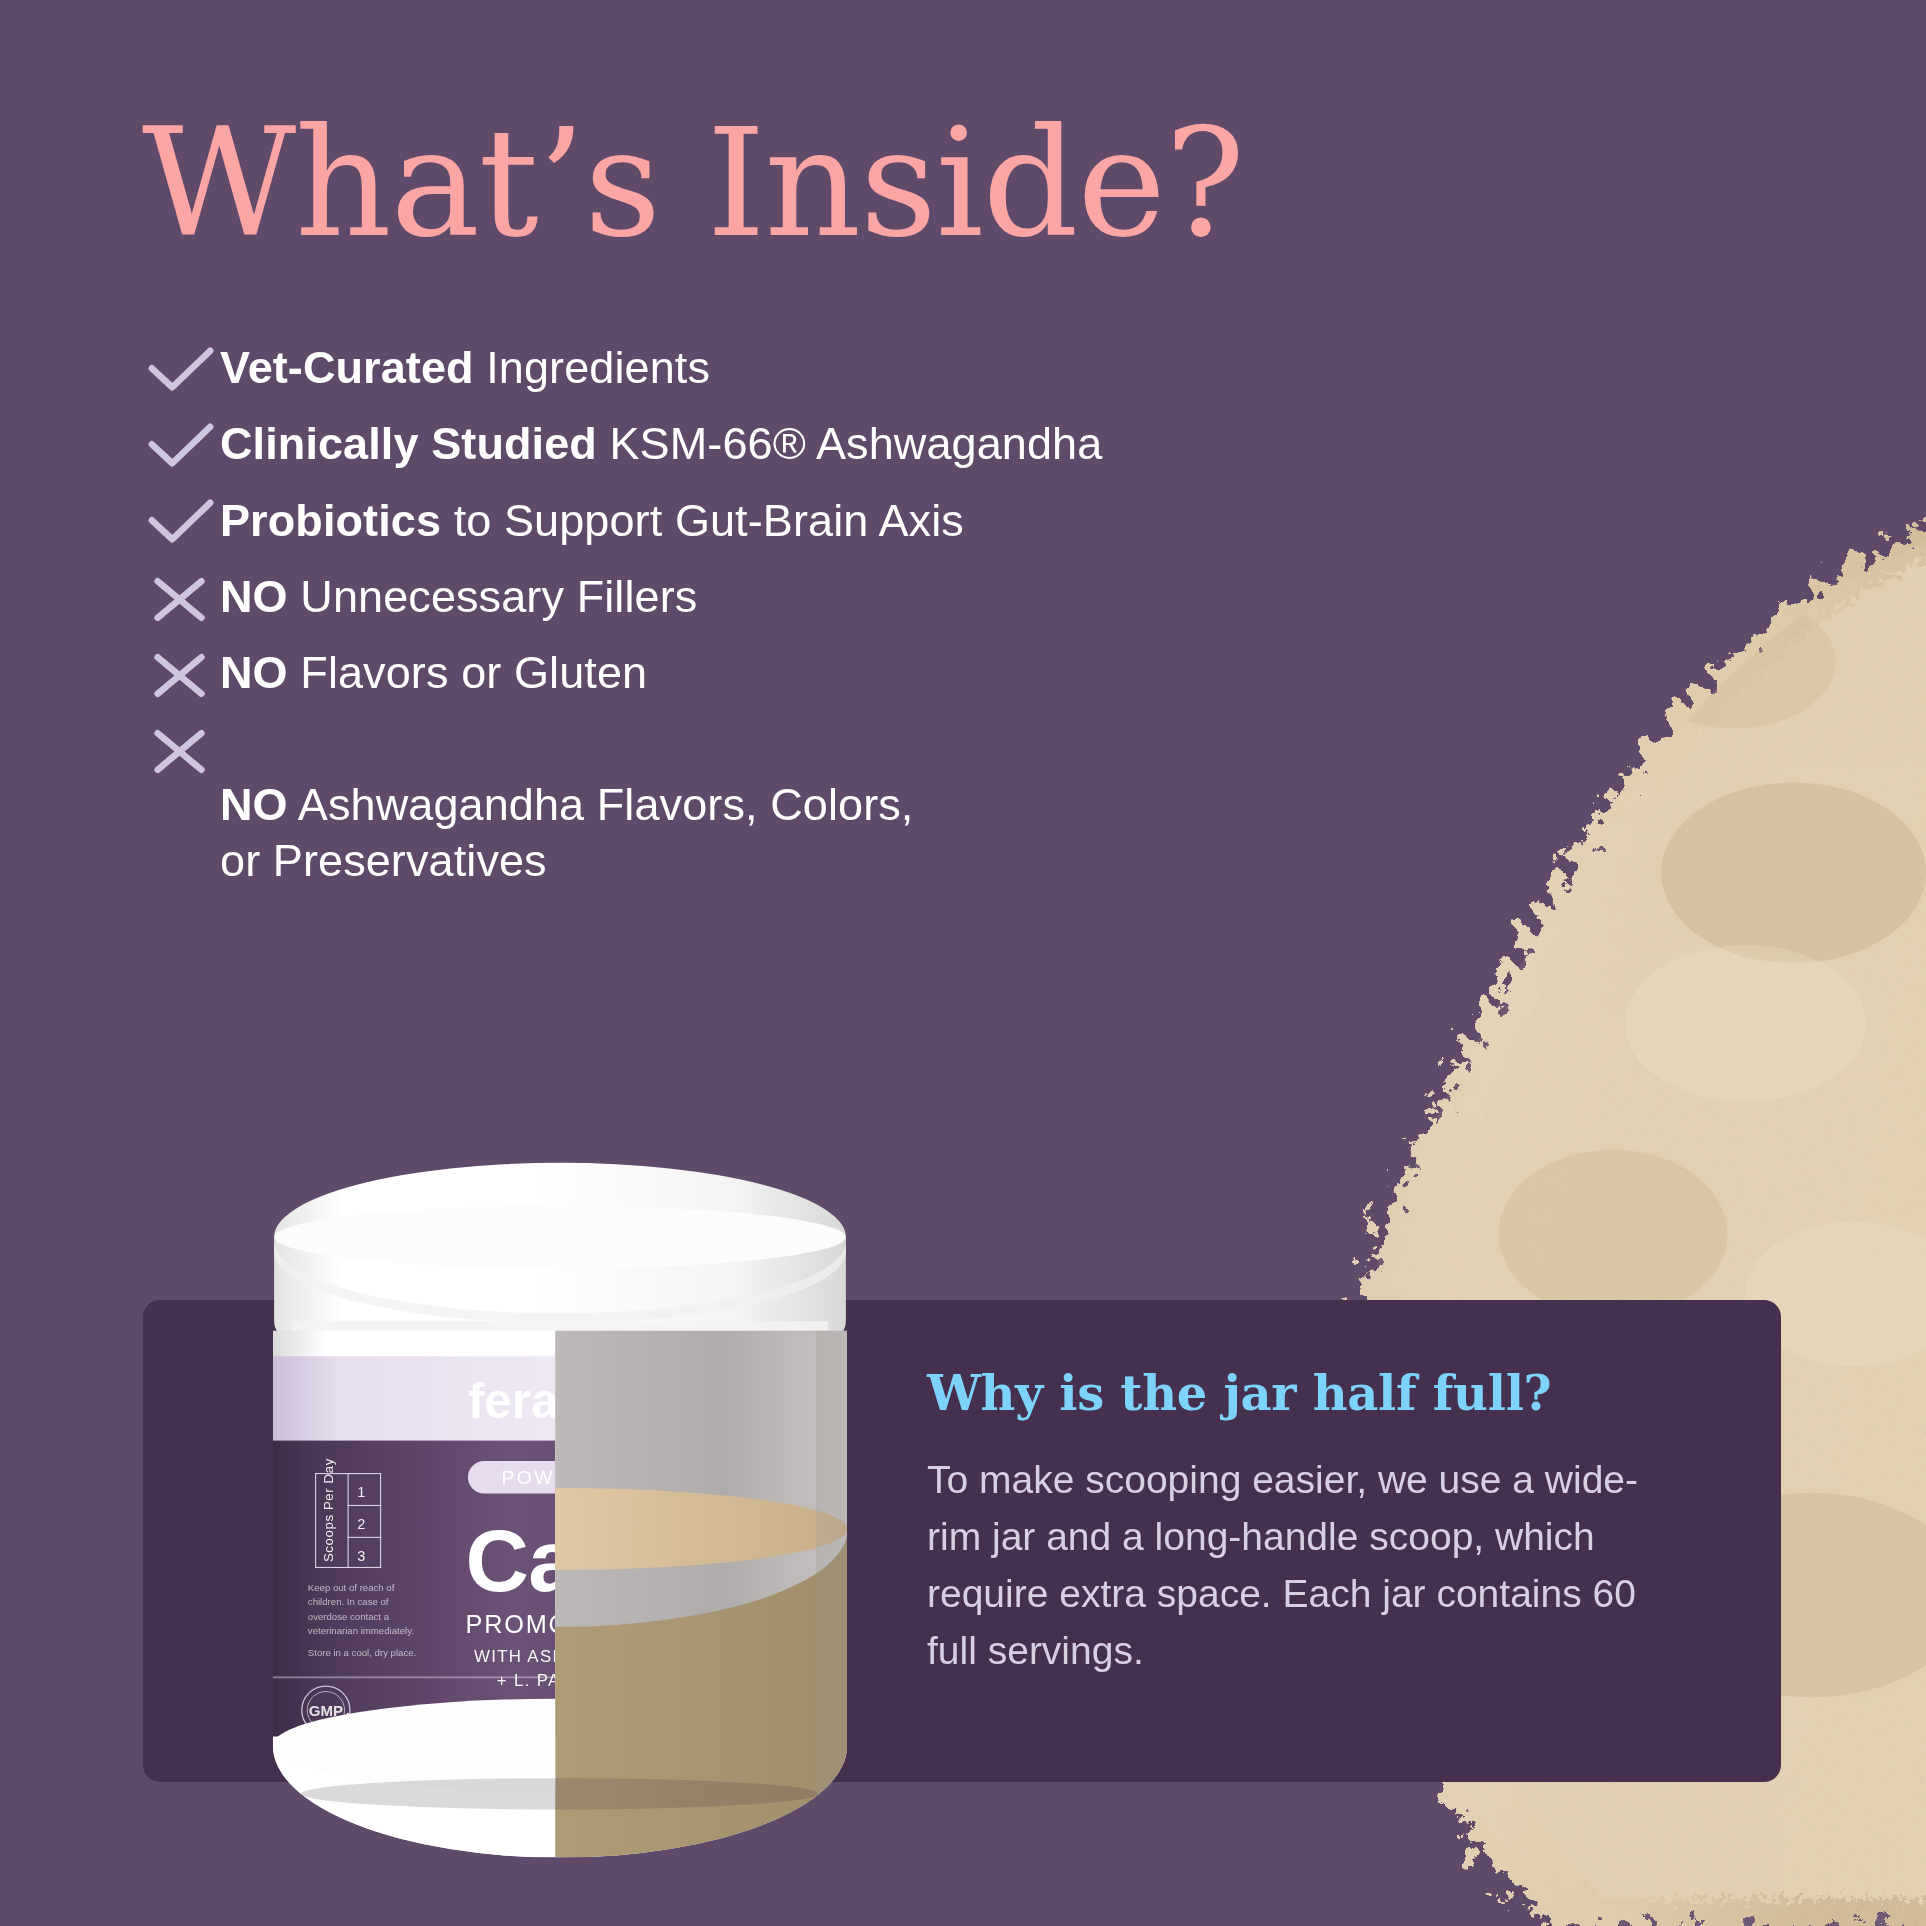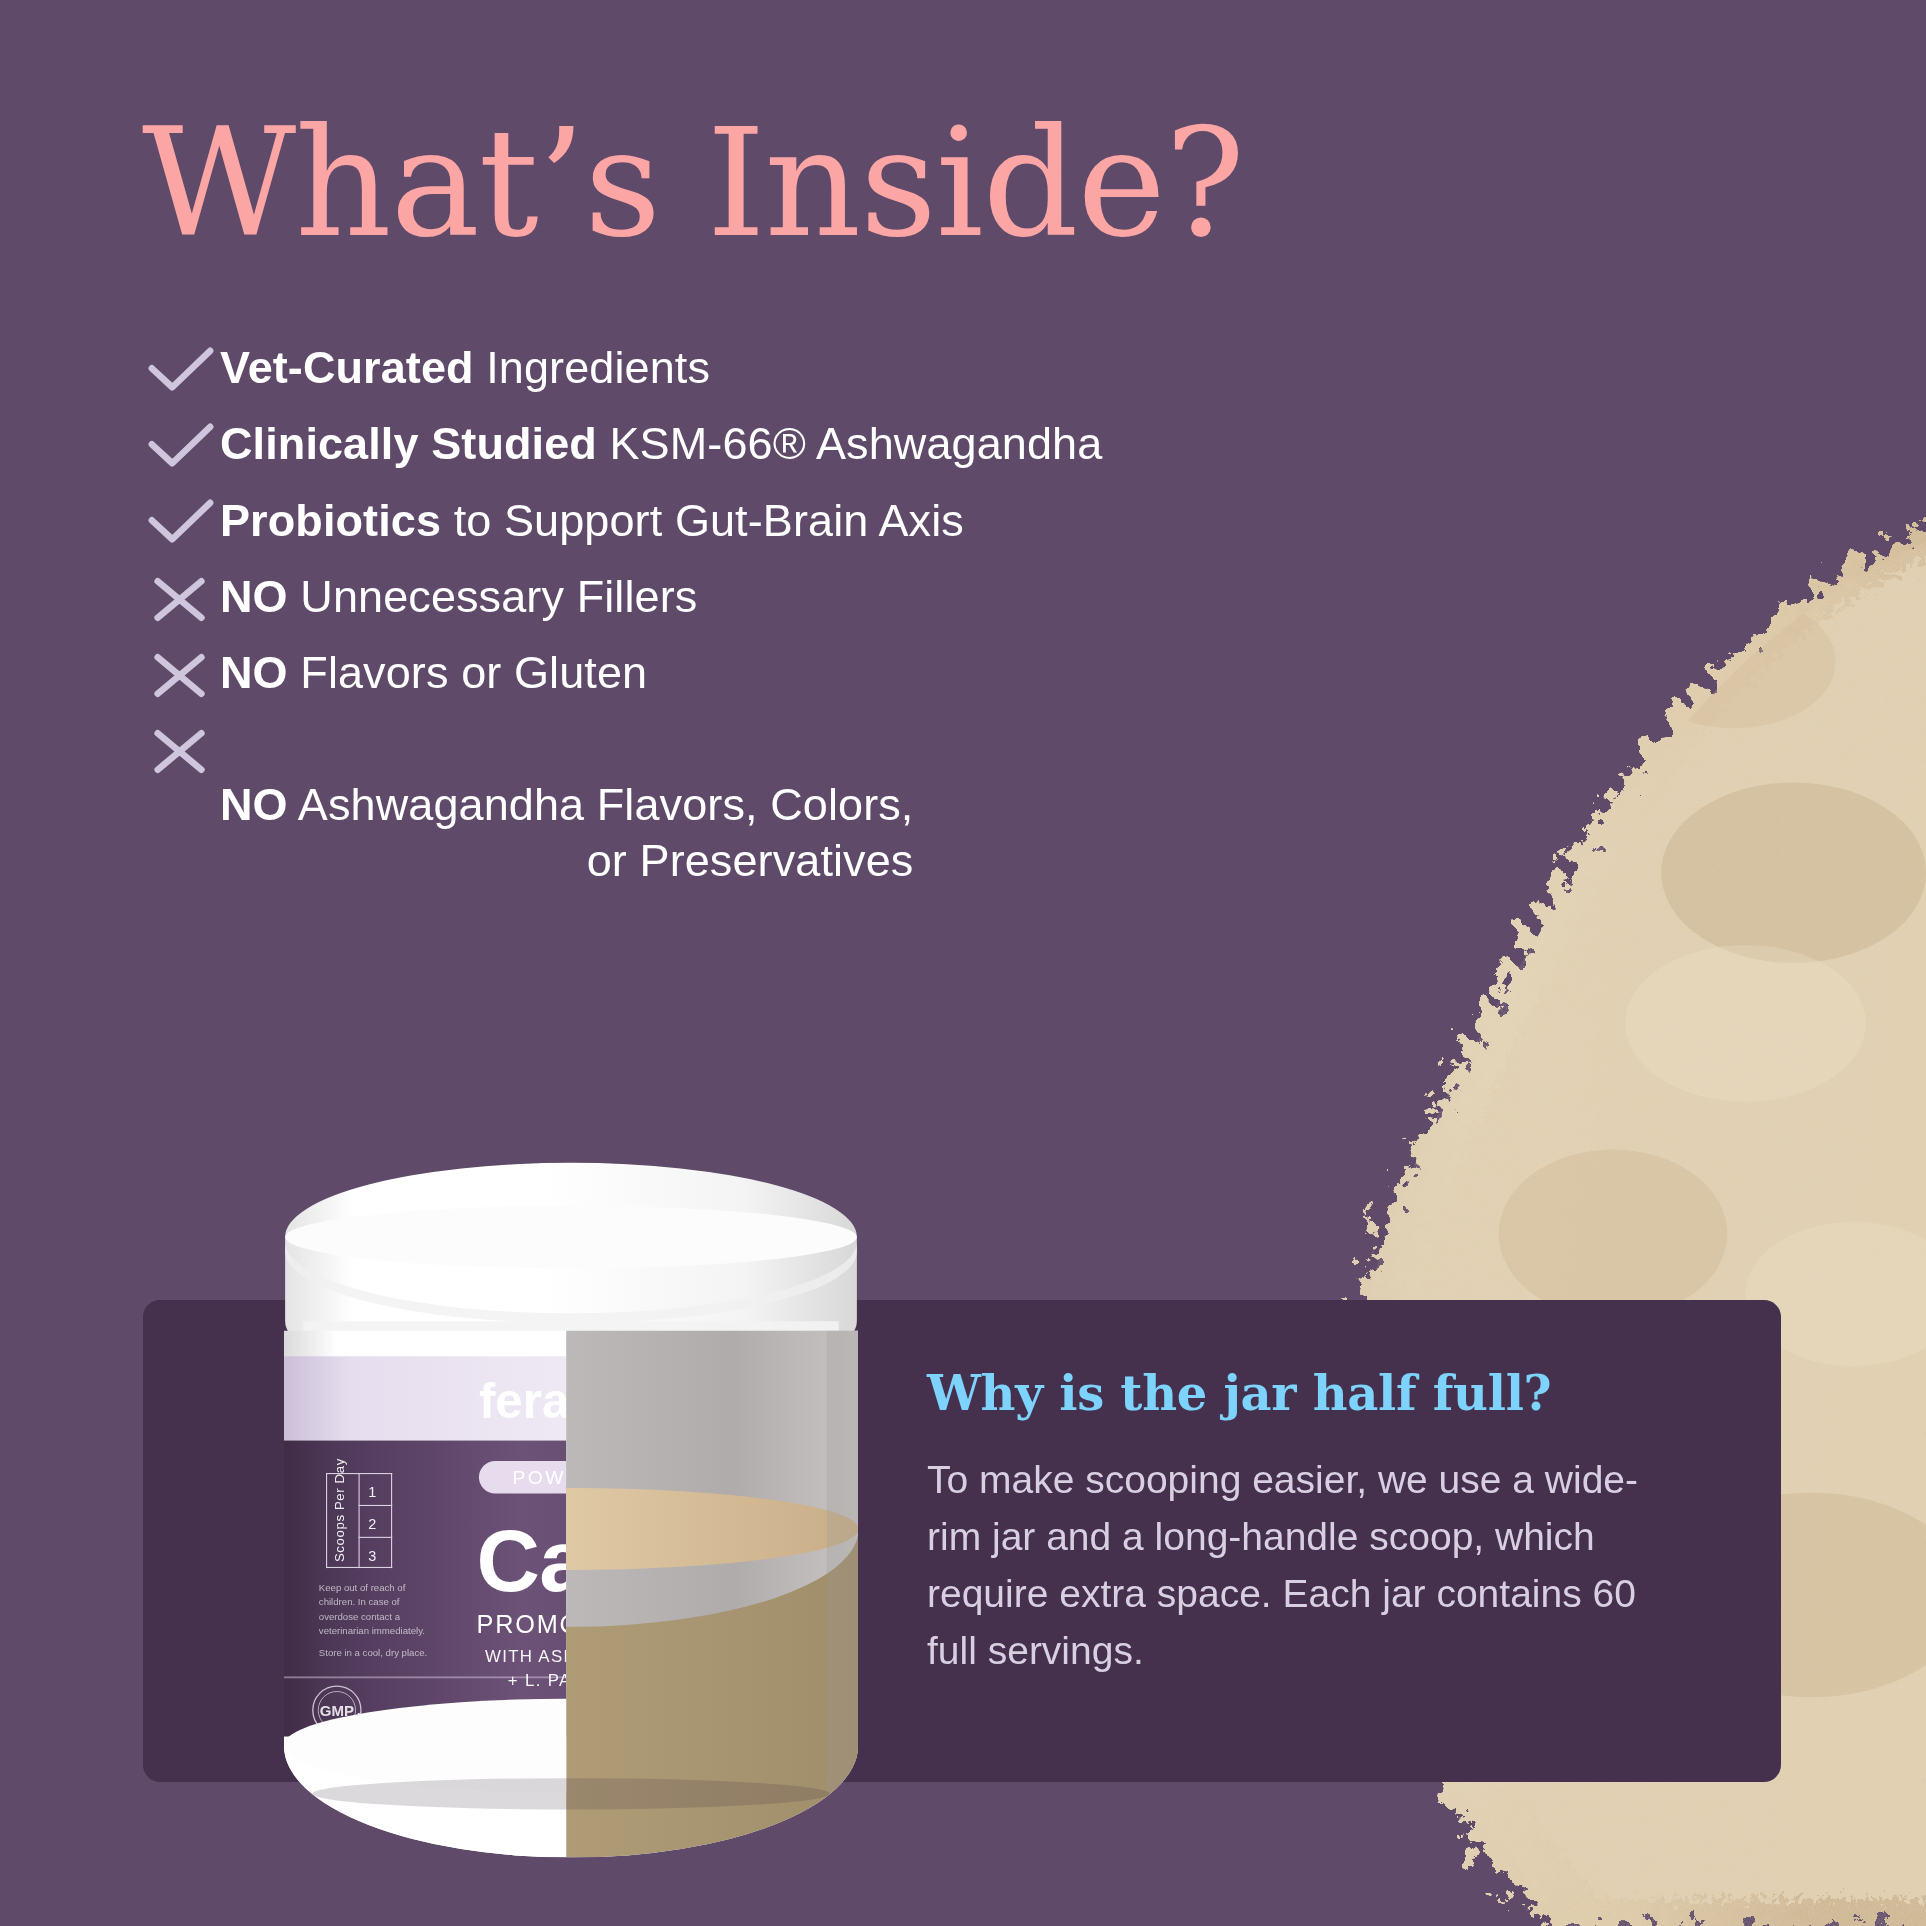--- a/index.html
+++ b/index.html
@@ -26,21 +26,20 @@
     font-weight:400;
     z-index:5;
   }
 
   
   .bullets {
     position:absolute;
     left:142px; top:340px;
     z-index:5;
     width:1541px;
-    text-align:right;
   }
   .bullet-row {
     display:flex;
     align-items:flex-start;
     margin-bottom:20.5px;
   }
   .bullet-icon {
     width:78px;
     flex:0 0 78px;
     height:51px;
@@ -84,21 +83,21 @@
   .card-body {
     font-size:39px;
     line-height:1.46;
     color:#d9cfe2;
     font-weight:400;
   }
 
   
   .jar-wrap {
     position:absolute;
-    left:267px; top:1201px;
+    left:256px; top:1201px;
     width:608px; height:656px;
     z-index:7;
   }
   .jar-wrap svg { display:block; width:100%; height:100%; overflow:visible; }
 
   .lbl { font-family:"Liberation Sans", sans-serif; fill:#ffffff; }
 </style>
 </head>
 <body>
 

